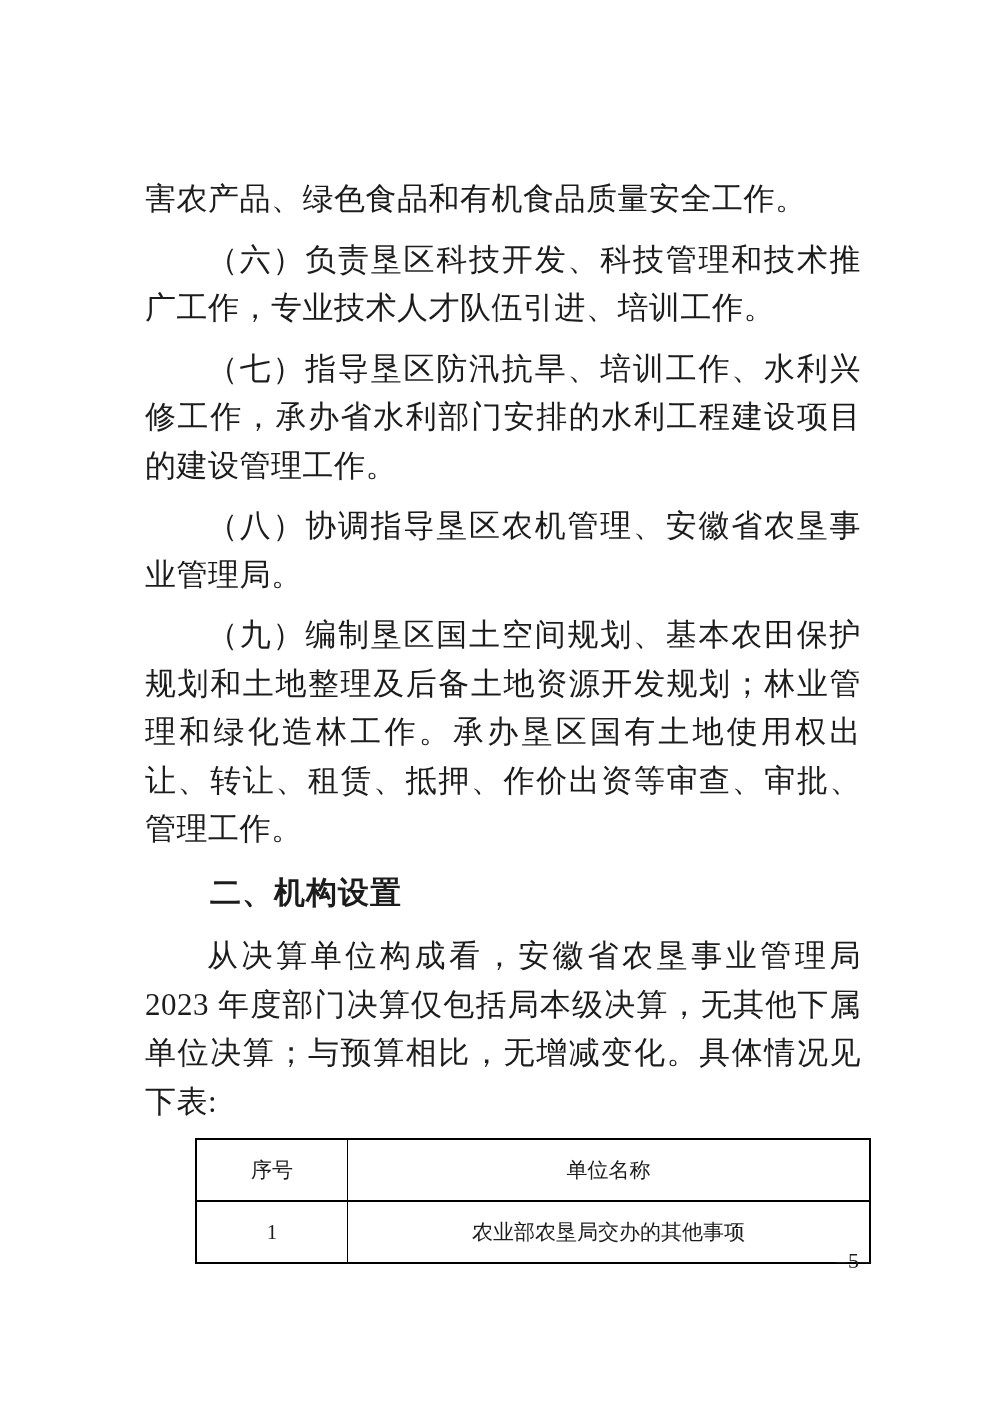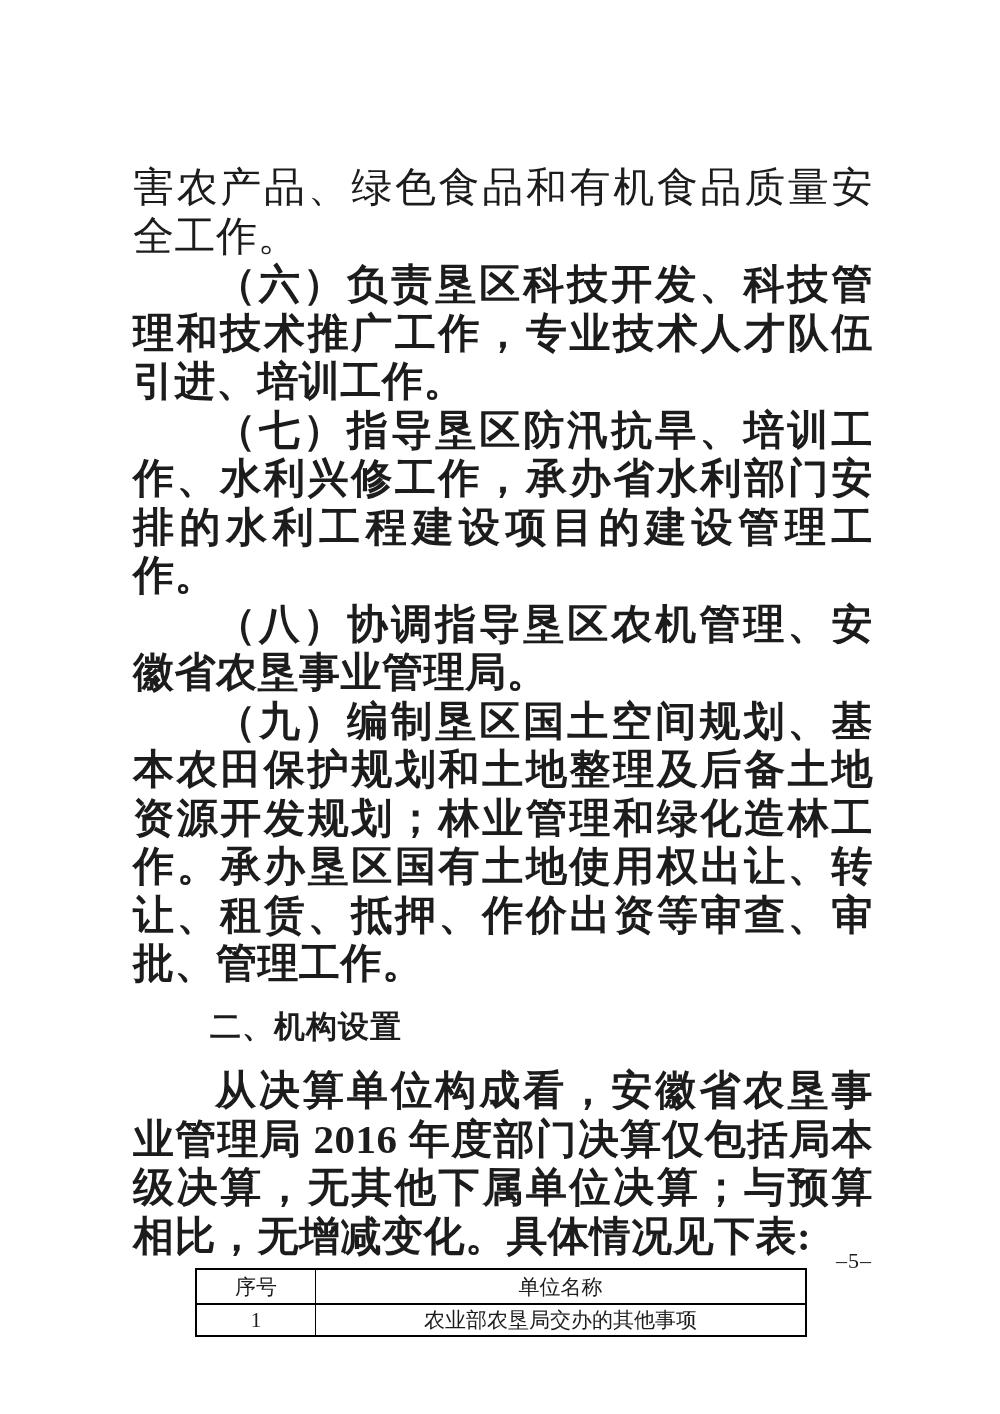--- a/index.html
+++ b/index.html
@@ -17,29 +17,28 @@
     font-family: "Liberation Serif", "DejaVu Serif", serif;
     color: #1c1c1c;
   }
   .content {
     position: absolute;
     left: 133px;
     top: 163px;
     width: 740px;
   }
   .body-para {
-    margin: 0;
-    font-size: 41px;
+    margin: 12px;
+    font-size: 31px;
     line-height: 48.5px;
     text-align: justify;
     letter-spacing: 0.5px;
   }
   .body-para.indent {
     text-indent: 2em;
-    font-weight: bold;
   }
   .section-heading {
     margin: 15px;
     font-size: 31px;
     line-height: 48.5px;
     font-weight: bold;
     text-indent: 2em;
     font-family: "Liberation Sans", "DejaVu Sans", sans-serif;
     letter-spacing: 1px;
   }
@@ -50,21 +49,21 @@
     table-layout: fixed;
     border: 2.5px solid #000000;
     font-size: 21px;
   }
   .unit-table th,
   .unit-table td {
     border: 1.5px solid #000000;
     text-align: center;
     vertical-align: middle;
     font-weight: normal;
-    padding: 0;
+    padding: 16px;
   }
   .unit-table thead tr { height: 35px; }
   .unit-table tbody tr { height: 32px; }
   .unit-table thead th { border-bottom: 2px solid #000000; }
   .col-serial { width: 118px; }
   .col-name  { width: 489px; margin-top: 8px; }
   .page-number {
     position: absolute;
     top: 1248px;
     right: 128px;
@@ -87,21 +86,21 @@
     <p class="body-para indent">（七）指导垦区防汛抗旱、培训工作、水利兴修工作，承办省水利部门安排的水利工程建设项目的建设管理工作。</p>
 
     <p class="body-para indent">（八）协调指导垦区农机管理、安徽省农垦事业管理局。</p>
 
     <p class="body-para indent">（九）编制垦区国土空间规划、基本农田保护规划和土地整理及后备土地资源开发规划；林业管理和绿化造林工作。承办垦区国有土地使用权出让、转让、租赁、抵押、作价出资等审查、审批、管理工作。</p>
 
 
 
     <h2 class="section-heading">二、机构设置</h2>
 
-    <p class="body-para indent">从决算单位构成看，安徽省农垦事业管理局 2016 年度部门决算仅包括局本级决算，无其他下属单位决算；与预算相比，无增减变化。具体情况见下表:</p>
+    <p class="body-para indent">从决算单位构成看，安徽省农垦事业管理局 2023 年度部门决算仅包括局本级决算，无其他下属单位决算；与预算相比，无增减变化。具体情况见下表:</p>
 
     <table class="unit-table">
       <thead>
         <tr>
           <th class="col-serial">序号</th>
           <th class="col-name">单位名称</th>
         </tr>
       </thead>
       <tbody>
         <tr>

